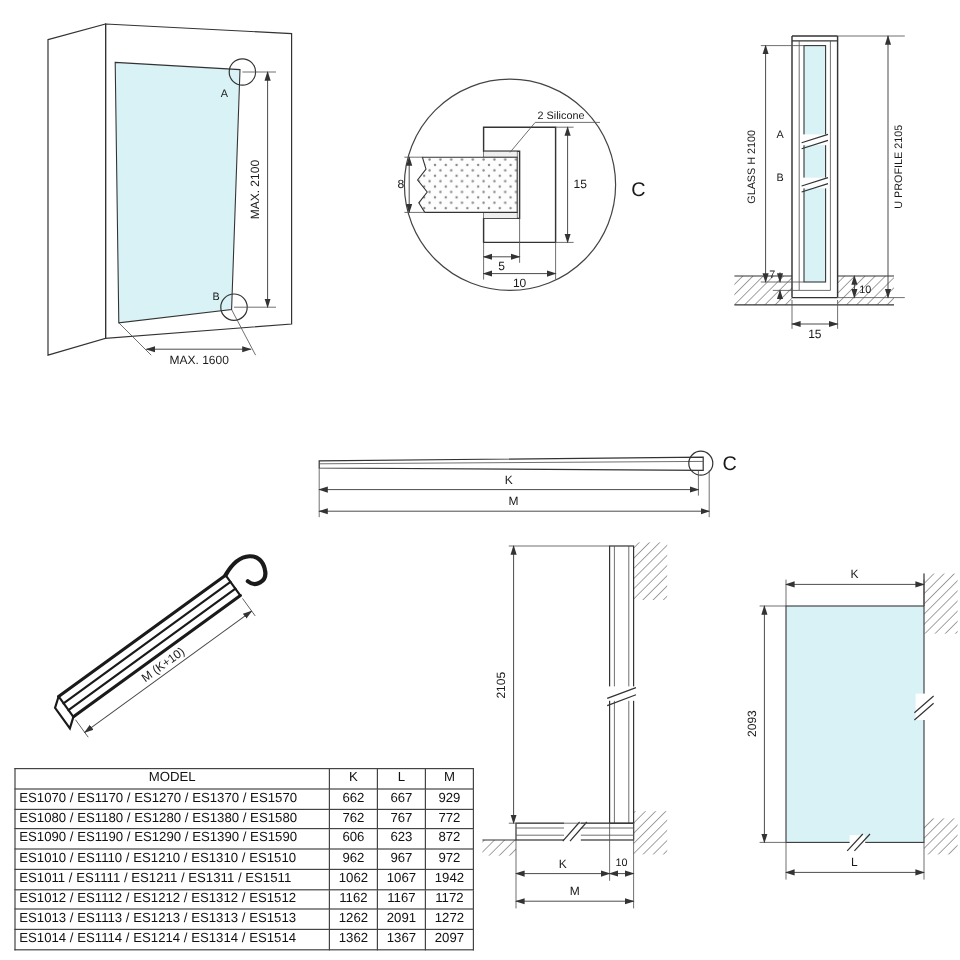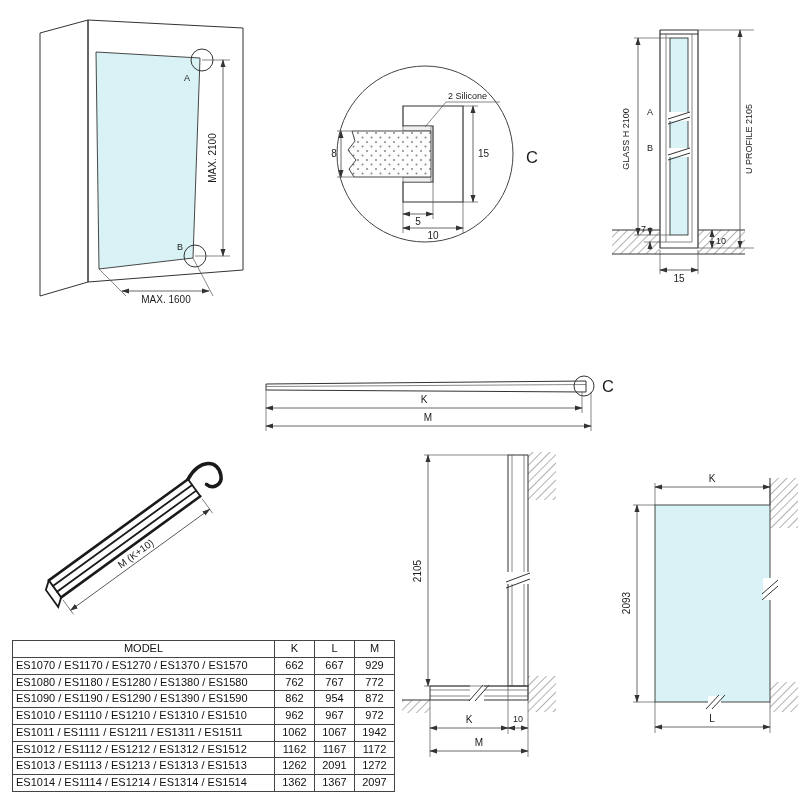--- a/index.html
+++ b/index.html
@@ -231,22 +231,22 @@
       <td class="cell-num">929</td>
     </tr>
     <tr>
       <td class="cell-model">ES1080 / ES1180 / ES1280 / ES1380 / ES1580</td>
       <td class="cell-num">762</td>
       <td class="cell-num">767</td>
       <td class="cell-num">772</td>
     </tr>
     <tr>
       <td class="cell-model">ES1090 / ES1190 / ES1290 / ES1390 / ES1590</td>
-      <td class="cell-num">862</td>
-      <td class="cell-num">954</td>
+      <td class="cell-num">606</td>
+      <td class="cell-num">623</td>
       <td class="cell-num">872</td>
     </tr>
     <tr>
       <td class="cell-model">ES1010 / ES1110 / ES1210 / ES1310 / ES1510</td>
       <td class="cell-num">962</td>
       <td class="cell-num">967</td>
       <td class="cell-num">972</td>
     </tr>
     <tr>
       <td class="cell-model">ES1011 / ES1111 / ES1211 / ES1311 / ES1511</td>

